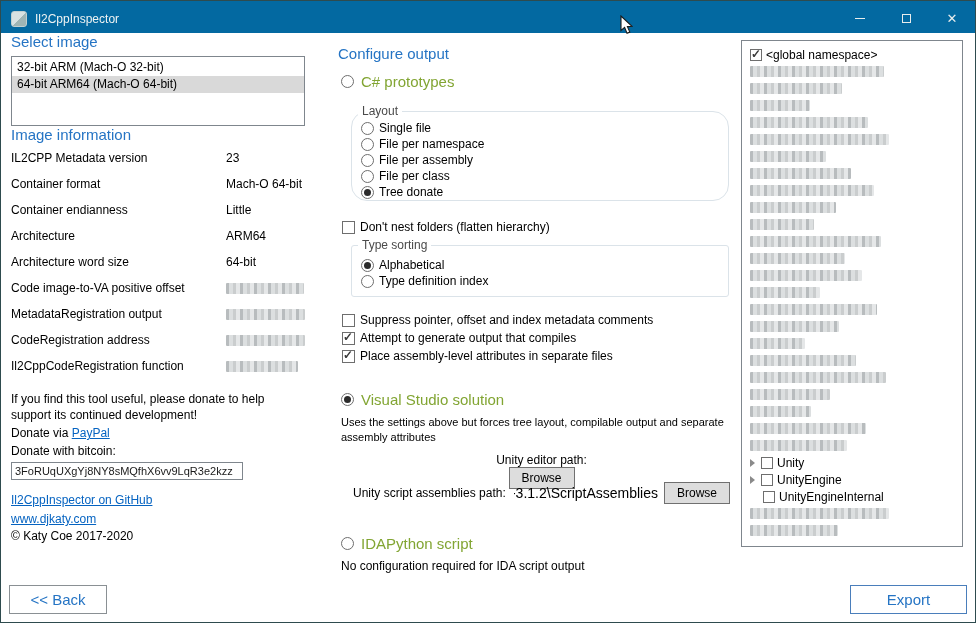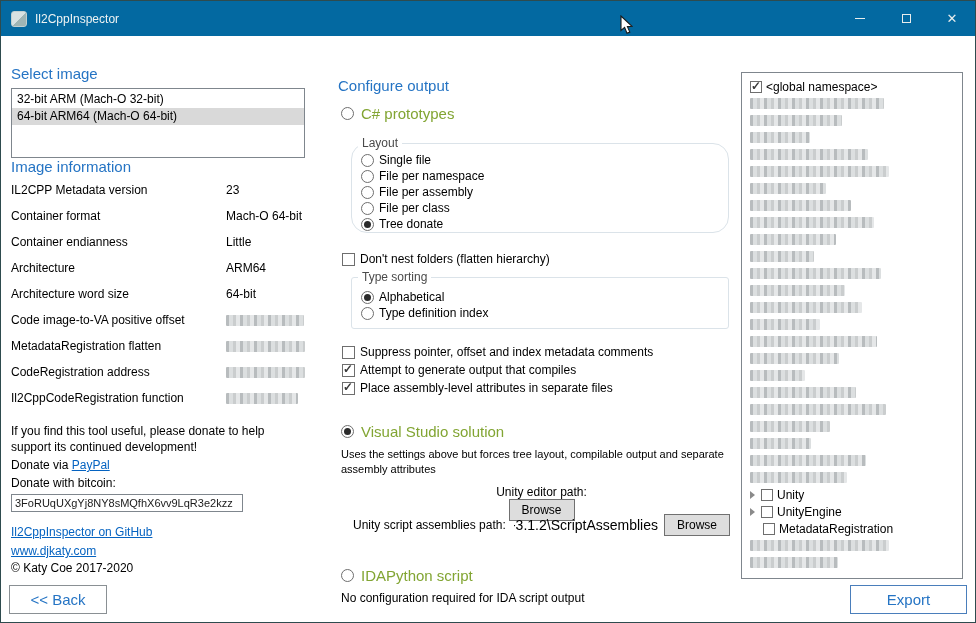--- a/index.html
+++ b/index.html
@@ -11,21 +11,21 @@
   .app-icon { width:16px; height:16px; margin:0 8px 0 10px; border-radius:3px;
               background:linear-gradient(135deg,#d8e2e2 0 50%, #9fb5b5 50% 100%); border:1px solid #c2d0d0; }
   .title-text { font-size:12px; color:#eef3f3; }
   .win-controls { margin-left:auto; display:flex; height:100%; }
   .win-btn { width:46px; display:flex; align-items:center; justify-content:center; color:#e8eded; font-size:13px; cursor:pointer; }
   .min-bar { width:10px; height:1px; background:#e8eded; display:inline-block; }
   .max-box { width:9px; height:9px; border:1px solid #e8eded; display:inline-block; }
 
   .cursor { position:absolute; left:618px; top:14px; width:14px; height:21px; z-index:60; }
 
-  .content { position:absolute; top:32px; left:0; right:0; bottom:0; background:#fff;margin-top:32px; }
+  .content { position:absolute; top:32px; left:0; right:0; bottom:0; background:#fff; }
 
   h2.heading { margin:0; font-size:15px; font-weight:400; color:#2574c4; }
 
   
   .col-left { position:absolute; left:10px; top:0; width:294px; }
   .h-select { margin-top:12px; }
   .listbox { margin-top:6px; height:70px; border:1px solid #7f868d; background:#fff; padding-top:2px; }
   .lb-item { font-size:12px; height:17px; line-height:17px; padding:0 5px; cursor:default; }
   .lb-item.on { background:#d9d9d9; }
   .h-info { margin-top:20px; }
@@ -144,21 +144,21 @@
           </div>
           <div class="info-row">
             <span class="info-label">Architecture word size</span>
             <span class="info-value">64-bit</span>
           </div>
           <div class="info-row">
             <span class="info-label">Code image-to-VA positive offset</span>
             <span class="redact redact-sm" style="width: 78px;"></span>
           </div>
           <div class="info-row">
-            <span class="info-label">MetadataRegistration flatten</span>
+            <span class="info-label">MetadataRegistration output</span>
             <span class="redact redact-sm" style="width: 84px;"></span>
           </div>
           <div class="info-row">
             <span class="info-label">CodeRegistration address</span>
             <span class="redact redact-sm" style="width: 84px;"></span>
           </div>
           <div class="info-row">
             <span class="info-label">Il2CppCodeRegistration function</span>
             <span class="redact redact-sm" style="width: 72px;"></span>
           </div>
@@ -356,21 +356,21 @@
             <span class="ns-label">Unity</span>
           </div>
           <div class="ns-row">
             <span class="tri"></span>
             <span class="cb"></span>
             <span class="ns-label">UnityEngine</span>
           </div>
           <div class="ns-row">
             <span class="tri-spacer"></span>
             <span class="cb"></span>
-            <span class="ns-label">MetadataRegistration</span>
+            <span class="ns-label">UnityEngineInternal</span>
           </div>
           <div class="ns-row">
             <span class="redact" style="width: 139px;"></span>
           </div>
           <div class="ns-row">
             <span class="redact" style="width: 88px;"></span>
           </div>
         </div>
     </div>
 

